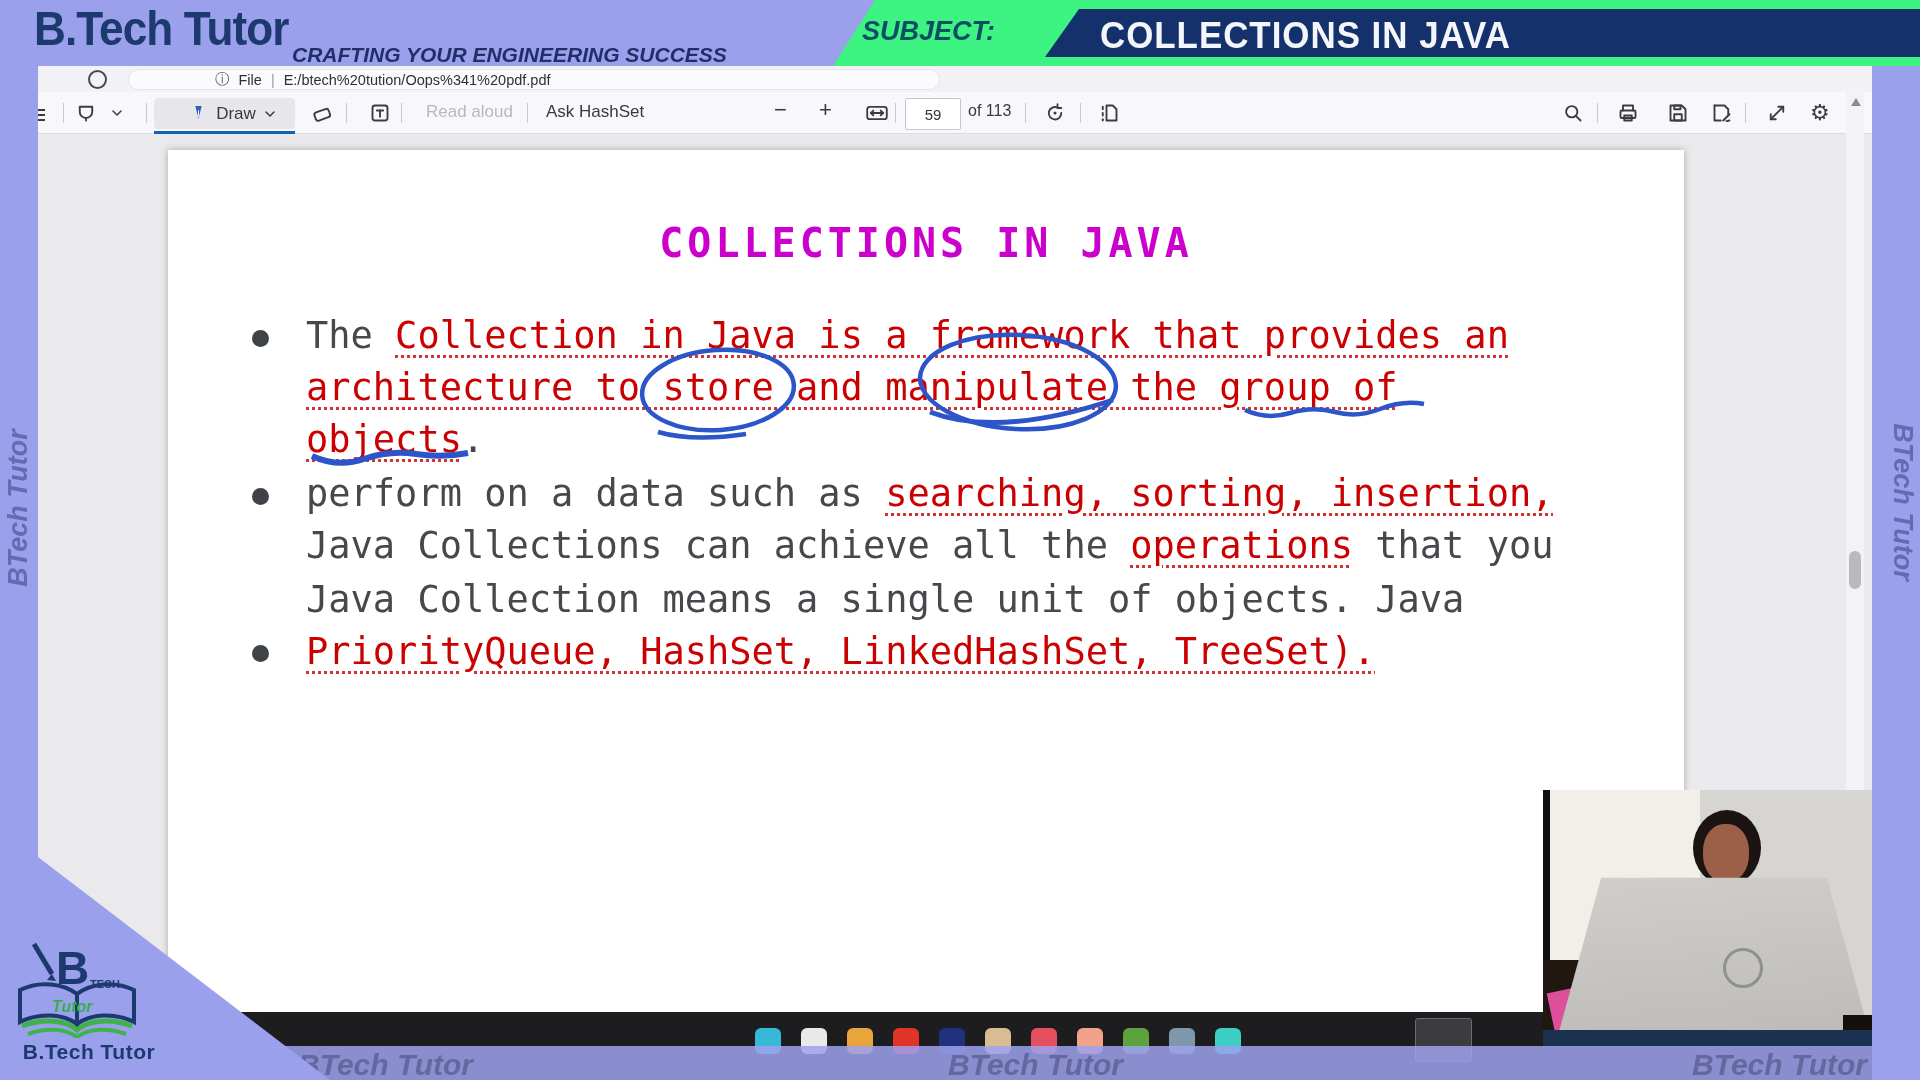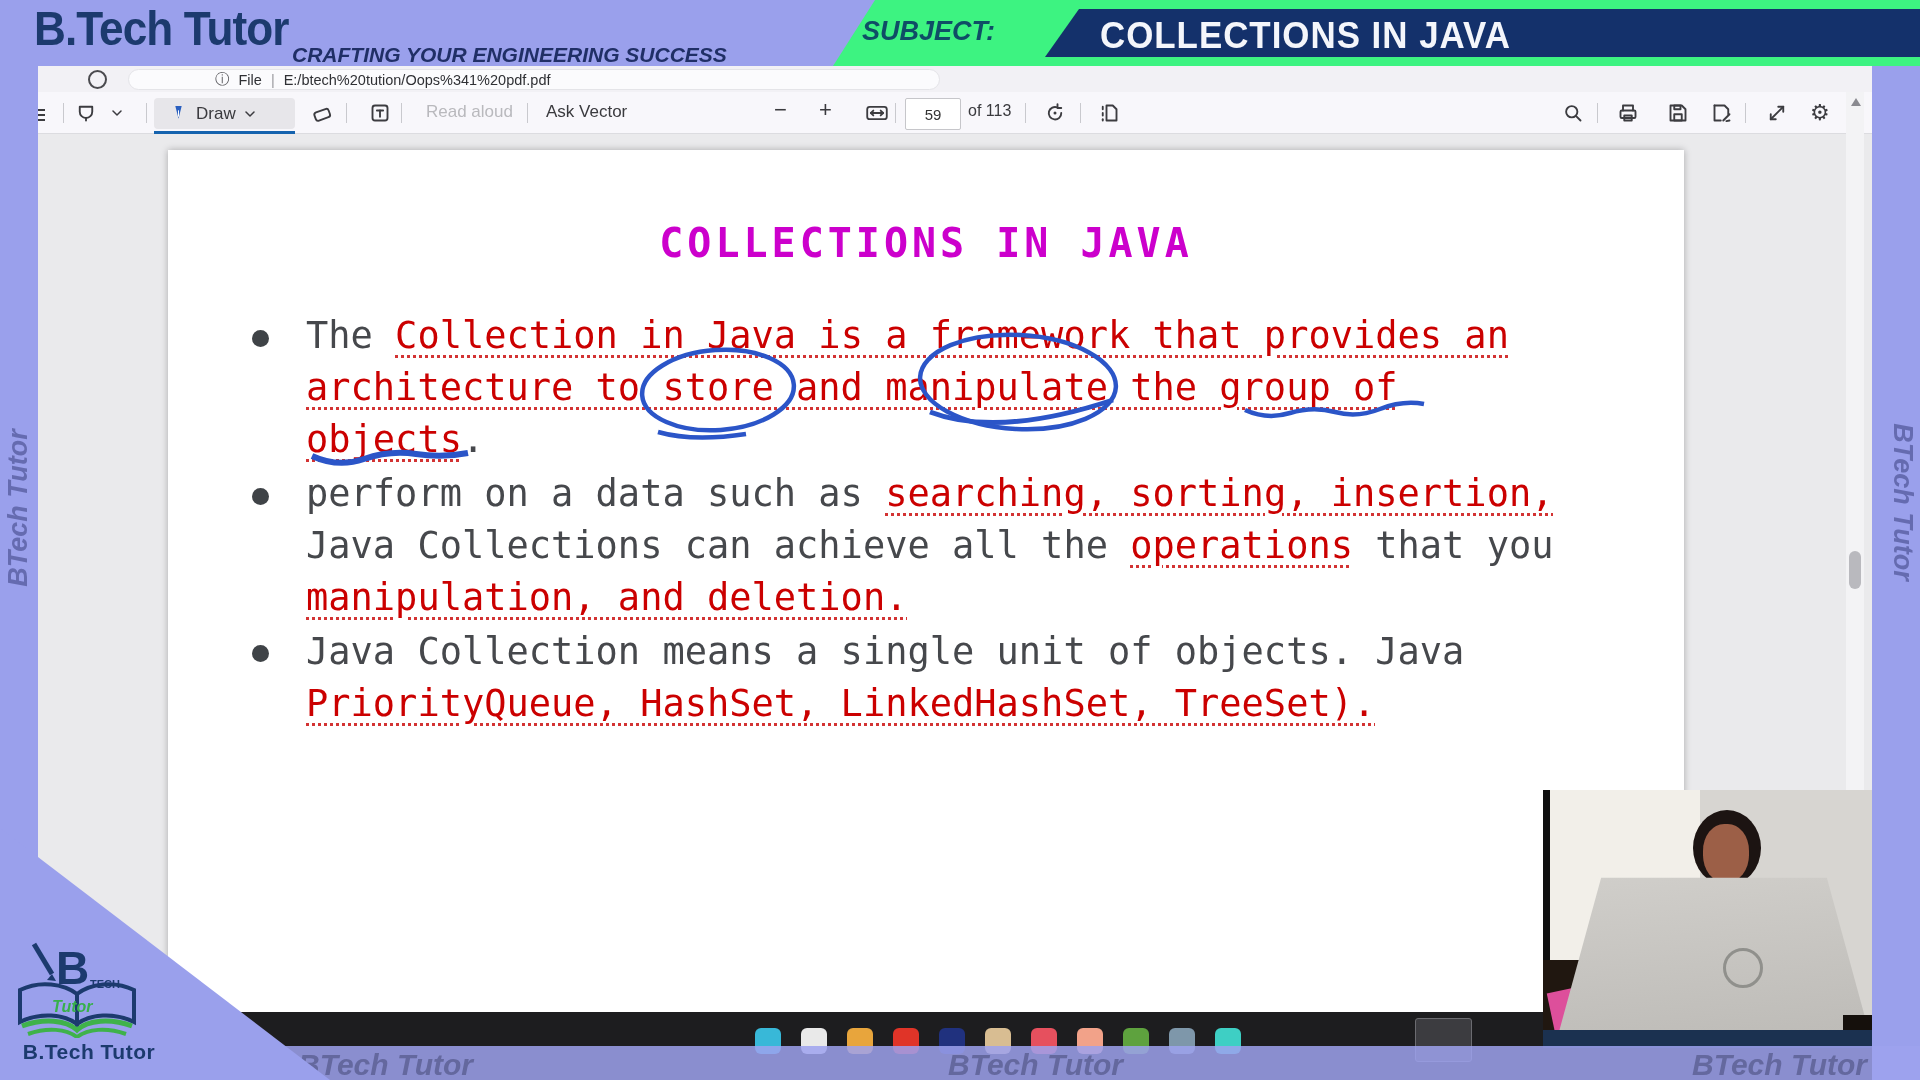--- a/index.html
+++ b/index.html
@@ -26,21 +26,21 @@
   .reload{left:58px;top:4px;width:15px;height:15px;border:2px solid#4a4a4e;border-radius:50%;}
   .addr-pill{left:98px;top:3px;width:812px;height:21px;background:#fbfbfd;border:1px solid #e4e4e8;
     border-radius:11px;display:flex;align-items:center;padding-left:86px;box-sizing:border-box;
     font-size:14.5px;color:#2f3034;gap:9px;white-space:nowrap;}
   #toolbar{left:0;top:26px;width:1842px;height:42px;background:#f8f7fb;border-bottom:1px solid #dcdce0;box-sizing:border-box;}
   .tsep{top:11px;width:1px;height:20px;background:#c9c9ce;}
   .tbtn{font-size:17px;color:#3a3a3e;top:10px;white-space:nowrap;}
   .ticon{top:11px;width:20px;height:20px;}
   svg.glyph{stroke:#3c3c40;stroke-width:1.5;fill:none;stroke-linecap:round;stroke-linejoin:round;}
   #draw-btn{left:124px;top:6px;width:141px;height:31px;background:#e7e6ea;border-radius:4px;
-    display:flex;align-items:center;gap:9px;padding-left:16px;box-sizing:border-box;}
+    display:flex;align-items:center;gap:9px;padding-left:16px;box-sizing:border-box;justify-content:center;}
   #draw-underline{left:124px;top:39px;width:141px;height:3px;background:#1563ae;}
   #page-input{left:875px;top:6px;width:50px;height:28px;border:1px solid #c6c6ca;border-radius:2px;
     text-align:center;font-size:15px;color:#333;background:#fff;font-family:"Liberation Sans",sans-serif;}
   .menu-bars div{width:13px;height:2px;background:#3c3c40;margin:3px 0;}
 
   
   #scroll-track{left:1816px;top:26px;width:18px;height:920px;background:#f3f3f5;}
   #scroll-up{left:1821px;top:32px;width:0;height:0;border-left:5px solid transparent;
     border-right:5px solid transparent;border-bottom:8px solid #8a8a90;}
   #scroll-thumb{left:1819px;top:485px;width:12px;height:38px;background:#b9b9be;border-radius:6px;}
@@ -129,21 +129,21 @@
       <div class="tsep abs" style="left:316px;"></div>
       <svg class="glyph abs ticon" style="left:340px;" viewBox="0 0 16 16">
         <rect x="2" y="2" width="12" height="12" rx="2"></rect>
           <line x1="5.5" y1="6" x2="10.5" y2="6"></line>
           <line x1="8" y1="6" x2="8" y2="11"></line>
         </svg>
       <div class="tsep abs" style="left:371px;"></div>
 
       <span class="tbtn abs" style="left:396px;color:#b9b9bd;">Read aloud</span>
       <div class="tsep abs" style="left:497px;"></div>
-      <span class="tbtn abs" style="left:516px;">Ask Vector</span>
+      <span class="tbtn abs" style="left:516px;">Ask HashSet</span>
 
       <span class="tbtn abs" style="left:744px;font-size:22px;top:5px;">−</span>
       <span class="tbtn abs" style="left:789px;font-size:22px;top:5px;">+</span>
       <svg class="glyph abs" style="left:836px;top:13px;width:22px;height:16px;" viewBox="0 0 18 12">
         <rect x="1" y="1" width="16" height="10" rx="2"></rect>
           <line x1="4" y1="6" x2="14" y2="6"></line>
           <polyline points="6,4 4,6 6,8"></polyline>
           <polyline points="12,4 14,6 12,8"></polyline>
         </svg>
       <div class="tsep abs" style="left:865px;"></div>
@@ -204,21 +204,20 @@
       <div class="dot abs" style="left:84px;top:495px;"></div>
       <div id="bullets" class="abs">
           <div class="bullet">
             <div><span class="seg-plain">The </span><span class="seg-red">Collection in Java is a framework that provides an</span></div>
             <div><span class="seg-red">architecture to store and manipulate the group of</span></div>
             <div><span class="seg-red">objects</span><span class="seg-plain">.</span></div>
           </div>
           <div class="bullet">
             <div><span class="seg-plain">perform on a data such as </span><span class="seg-red">searching, sorting, insertion,</span></div>
             <div><span class="seg-plain">Java Collections can achieve all the </span><span class="seg-red">operations</span><span class="seg-plain"> that you</span></div>
-            <div><span class="seg-red">manipulation, and deletion.</span></div>
           </div>
           <div class="bullet">
             <div><span class="seg-plain">Java Collection means a single unit of objects. Java</span></div>
             <div><span class="seg-red">PriorityQueue, HashSet, LinkedHashSet, TreeSet).</span></div>
           </div>
         </div>
 
       <svg class="abs" style="left:0;top:0;width:1516px;height:862px;pointer-events:none;" viewBox="0 0 1516 862">
         <ellipse class="pen-stroke" cx="550" cy="240" rx="76" ry="40" fill="none" stroke-width="4.5" transform="rotate(-4 550 240)" stroke="#2b55c8"></ellipse>
         <path class="pen-stroke" d="M490 282 Q 525 292 578 284" fill="none" stroke-width="4.5" stroke="#2b55c8"></path>

